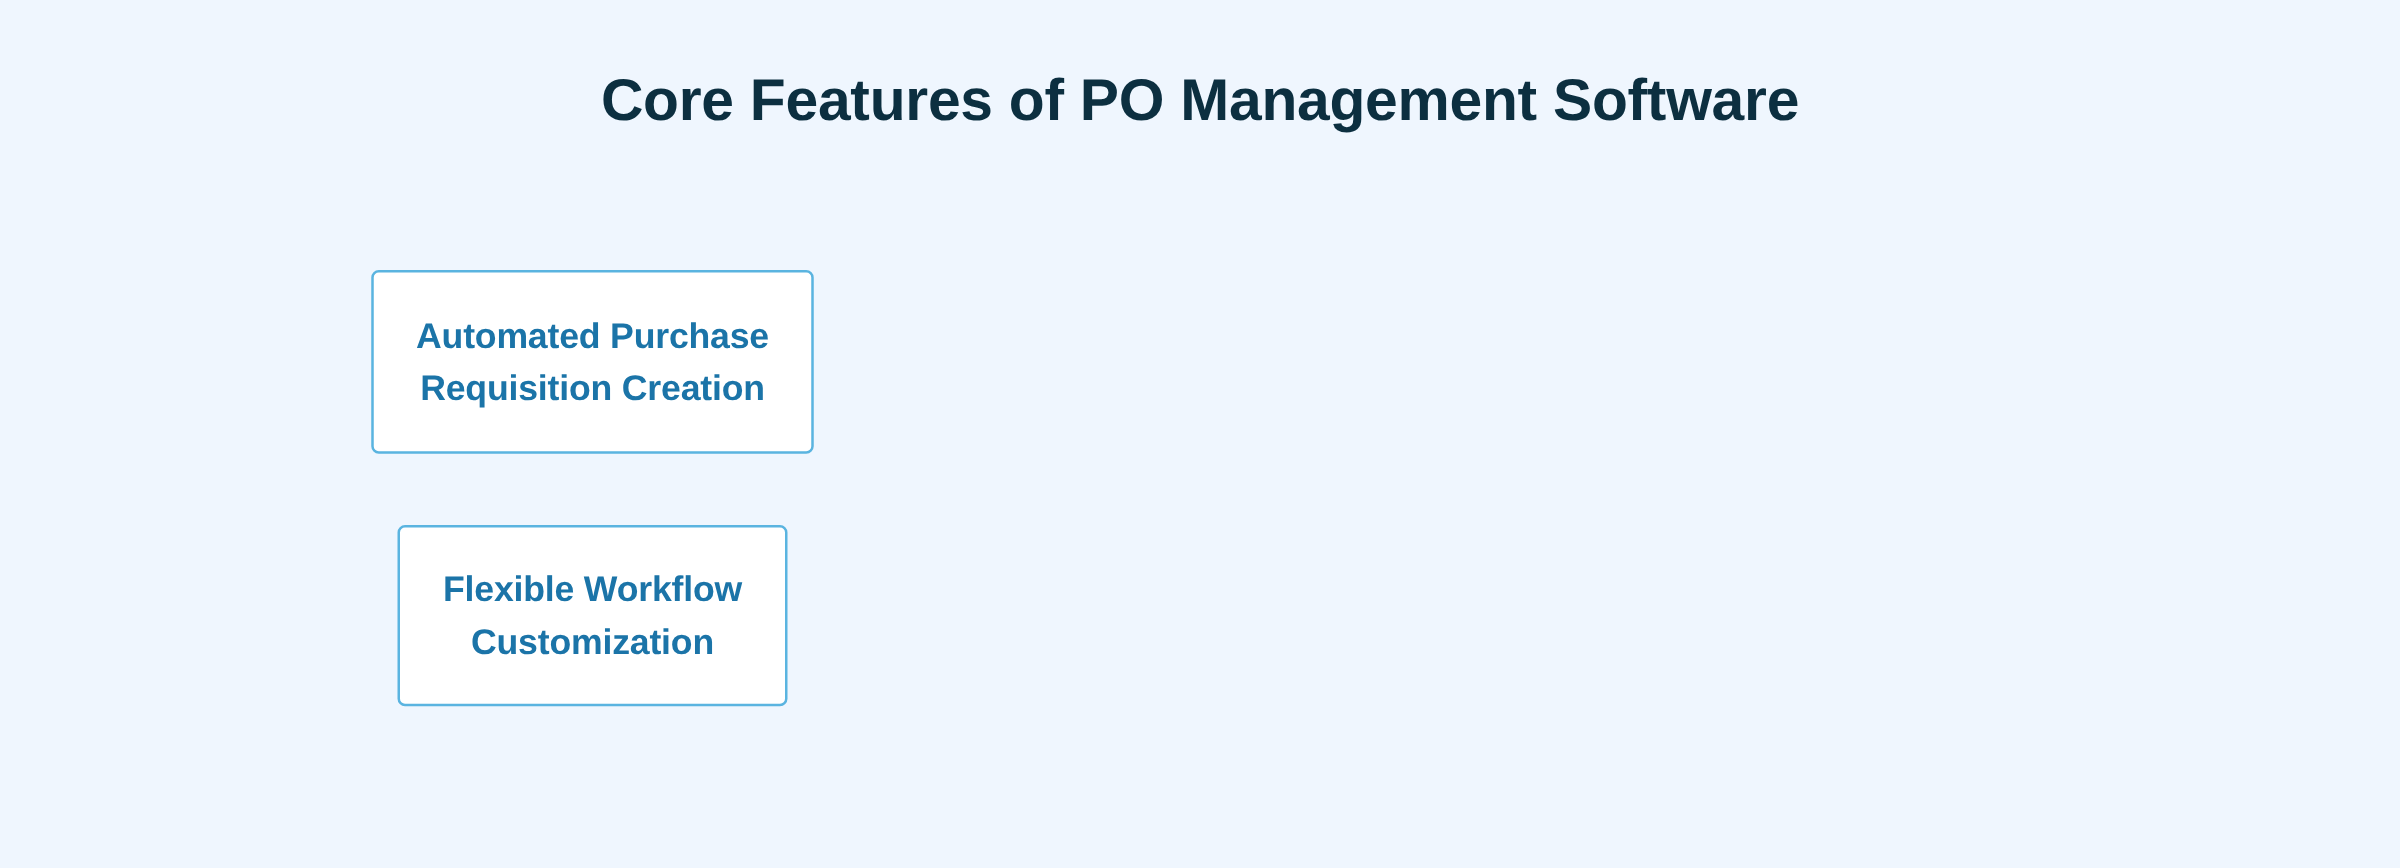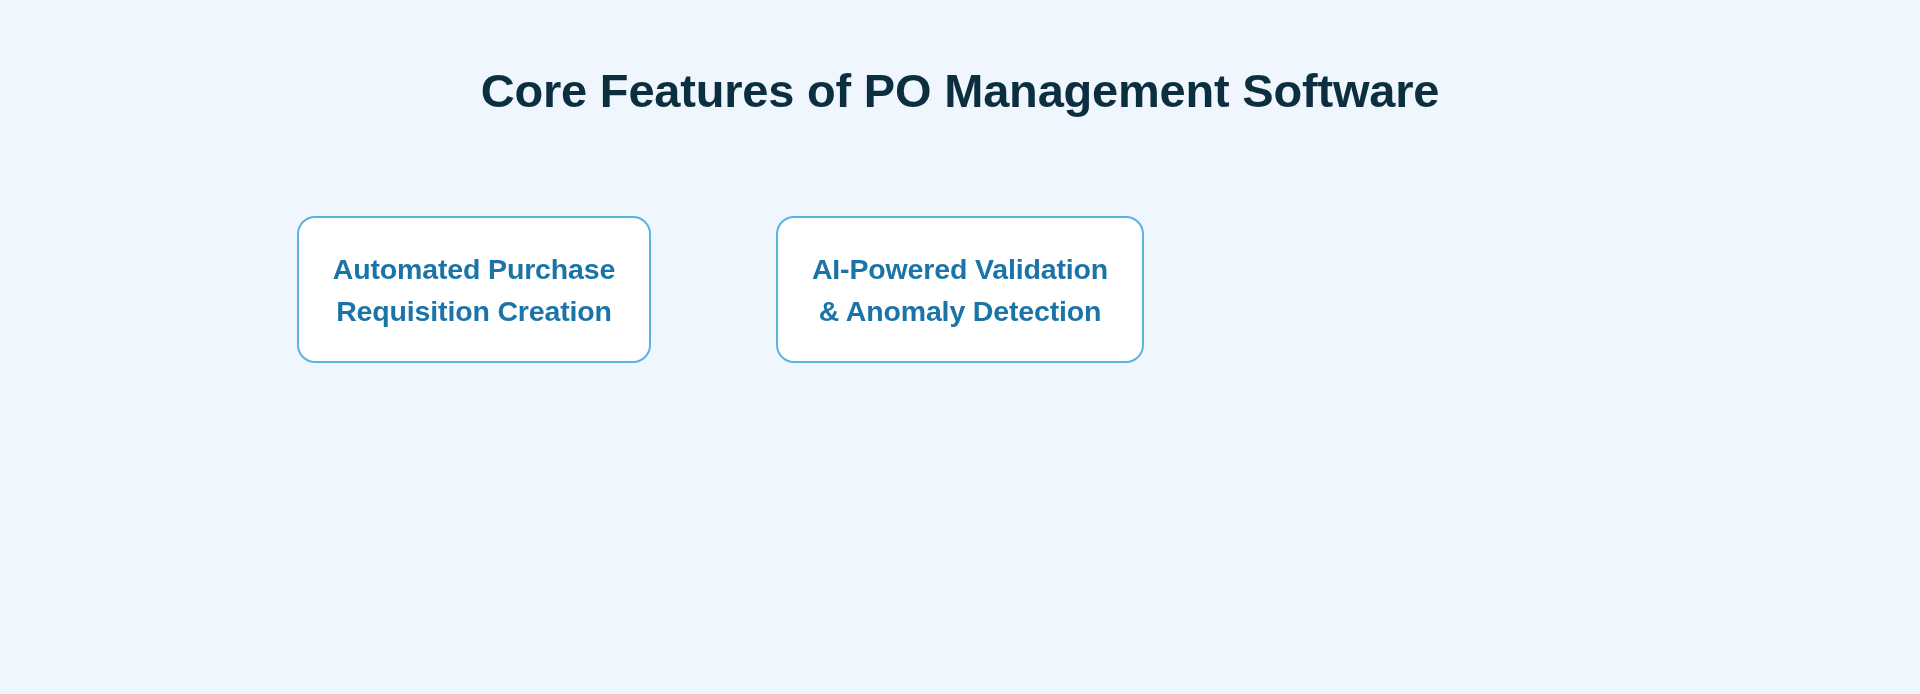--- a/index.html
+++ b/index.html
@@ -20,21 +20,21 @@
     height: 694px;
     background: #eff6fe;
     box-sizing: border-box;
     display: flex;
     flex-direction: column;
     align-items: center;
   }
 
   
   #page-title {
-    margin: 11px;
+    margin: 0;
     padding: 0;
     position: absolute;
     top: 52px;
     left: 0;
     right: 0;
     text-align: center;
     font-size: 47px;
     line-height: 56px;
     font-weight: 700;
     letter-spacing: -0.2px;
@@ -59,21 +59,21 @@
     grid-template-columns: 486px 486px 486px;
     column-gap: 0px;
     width: 1458px;
     justify-items: center;
     align-items: start;
   }
 
   .feature-card {
     background: #ffffff;
     border: 2.5px solid #5ab4e0;
-    border-radius: 18px;
+    border-radius: 6px;
     box-sizing: border-box;
     display: flex;
     align-items: center;
     justify-content: center;
     text-align: center;
     padding: 8px 34px;
     min-height: 147px;
   }
 
   .feature-card-label {
@@ -97,23 +97,23 @@
 
   <h1 id="page-title">Core Features of PO Management Software</h1>
 
   <div id="feature-grid">
 
     <div class="feature-row row-1">
       <div class="feature-card">
         <span class="feature-card-label">Automated Purchase
 Requisition Creation</span>
       </div>
-      <div class="feature-card">
-        <span class="feature-card-label">AI-Powered Validation
-&amp; Anomaly Detection</span>
-      </div>
     </div>
 
     <div class="feature-row row-2">
+      <div class="feature-card">
+        <span class="feature-card-label">Flexible Workflow
+Customization</span>
+      </div>
     </div>
 
   </div>
 </div>
 
 </body></html>

